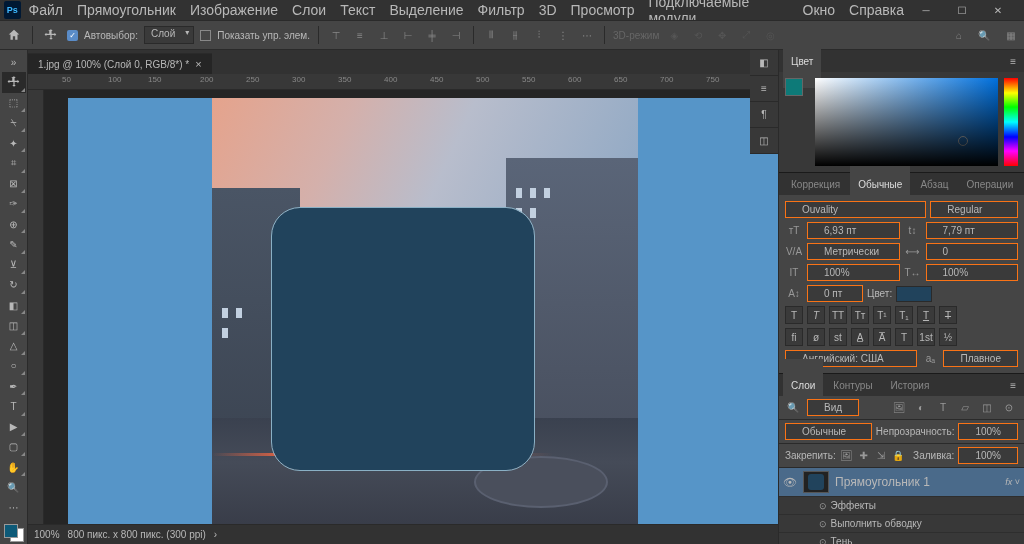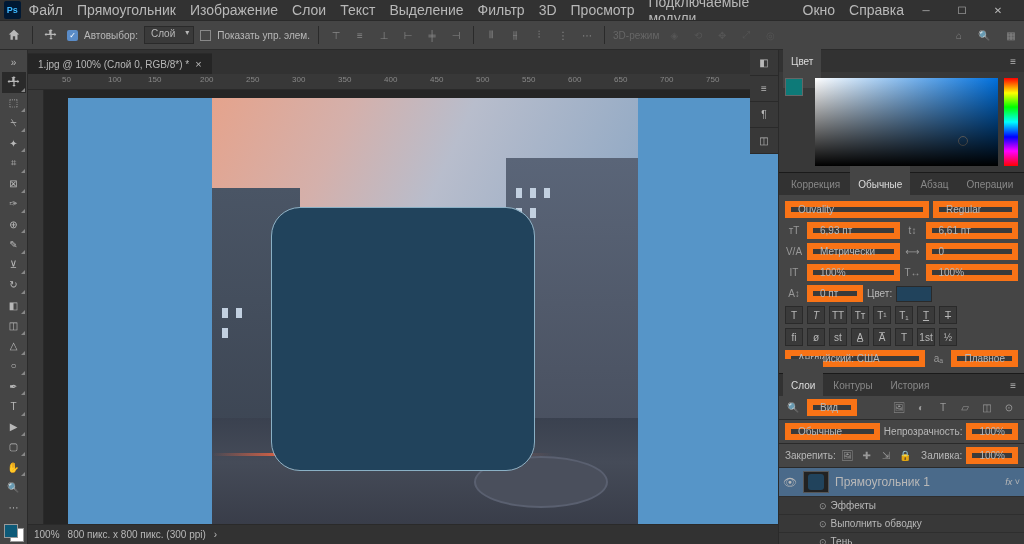--- a/index.html
+++ b/index.html
@@ -54,21 +54,21 @@
 .ptab-menu{margin-left:auto;padding:0 4px}
 .color-panel-body{height:100px;background:#383838;display:flex;padding:6px;gap:6px}
 .color-swatch-small{width:24px;height:24px}
 .color-swatch-small .sw{width:18px;height:18px;background:#0d7a78;border:1px solid #666}
 .color-field{flex:1;position:relative;background:linear-gradient(to right,#fff 0%,#0070dd 100%)}
 .color-field::after{content:"";position:absolute;inset:0;background:linear-gradient(to bottom,transparent 0%,#000 100%)}
 .color-cursor{position:absolute;right:30px;bottom:20px;width:10px;height:10px;border:1px solid #fff;border-radius:50%}
 .hue-strip{width:14px;background:linear-gradient(180deg,#f00 0%,#ff0 17%,#0f0 33%,#0ff 50%,#00f 67%,#f0f 83%,#f00 100%)}
 .char-body{background:#454545;padding:6px;display:flex;flex-direction:column;gap:4px}
 .char-row{display:flex;align-items:center;gap:4px}
-.char-field{background:#3a3a3a;border:6px solid #f97316;padding:1px 7px;height:17px;flex:1;font-size:10px;display:flex;align-items:center}
+.char-field{background:#3a3a3a;border:1px solid #f97316;padding:1px 16px;height:17px;flex:1;font-size:10px;display:flex;align-items:center}
 .char-ic{width:18px;height:16px;display:flex;align-items:center;justify-content:center;font-size:10px;color:#999}
 .char-toggle{width:18px;height:18px;background:#3a3a3a;border:1px solid #2a2a2a;display:flex;align-items:center;justify-content:center;font-size:10px}
 .layers-opts{display:flex;align-items:center;padding:3px 6px;gap:4px;background:#454545;border-bottom:1px solid #2a2a2a}
 .layers-opts2{display:flex;align-items:center;padding:3px 6px;gap:4px;background:#454545;border-bottom:1px solid #2a2a2a}
 .layer-list{flex:1;overflow:auto;background:#383838}
 .layer-row{display:flex;align-items:center;padding:3px 4px;gap:6px;border-bottom:1px solid #2e2e2e}
 .layer-row.sel{background:#4a6a8a}
 .layer-eye{width:14px;font-size:11px}
 .layer-thumb{width:26px;height:22px;background:#222;border:1px solid #555;display:flex;align-items:center;justify-content:center}
 .layer-name{font-size:12px}
@@ -272,21 +272,21 @@
       </div>
       <div class="char-body">
         <div class="char-row">
           <div class="char-field" style="flex:2">Ouvality</div>
           <div class="char-field">Regular</div>
         </div>
         <div class="char-row">
           <span class="char-ic">тT</span>
           <div class="char-field">6,93 пт</div>
           <span class="char-ic">t↕</span>
-          <div class="char-field">6,61 пт</div>
+          <div class="char-field">7,79 пт</div>
         </div>
         <div class="char-row">
           <span class="char-ic">V/A</span>
           <div class="char-field">Метрически</div>
           <span class="char-ic">⟷</span>
           <div class="char-field">0</div>
         </div>
         <div class="char-row">
           <span class="char-ic">IT</span>
           <div class="char-field">100%</div>

